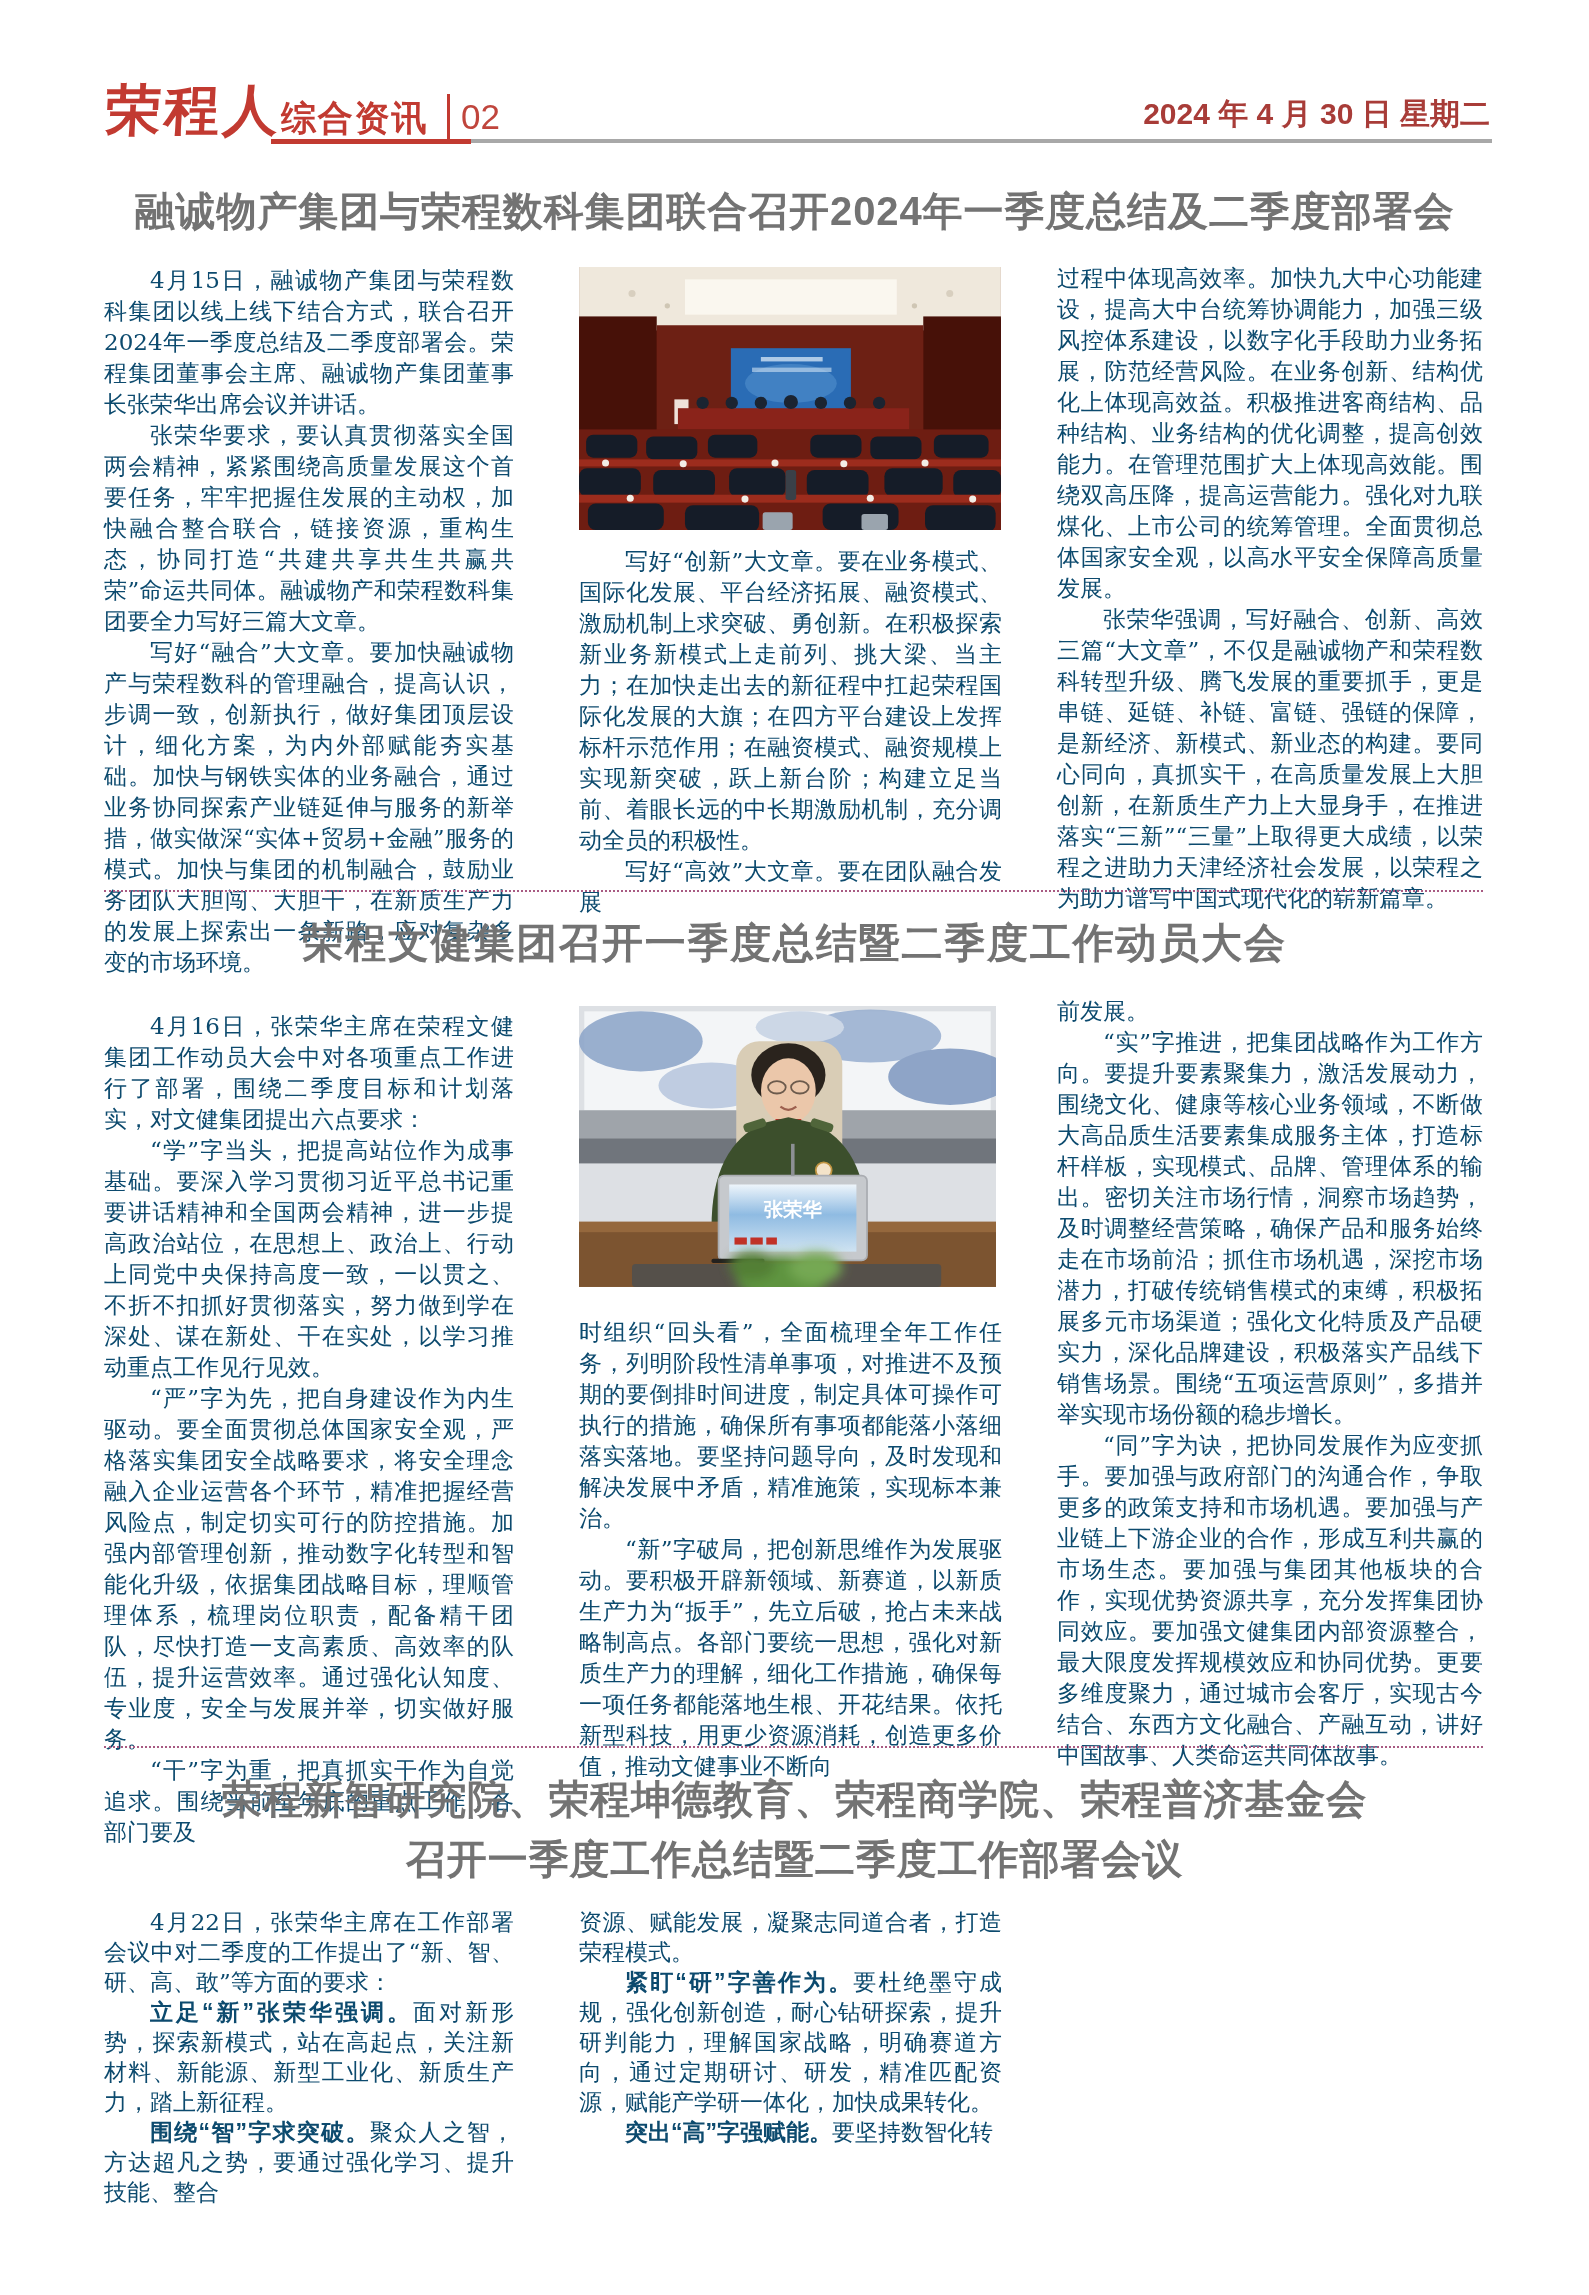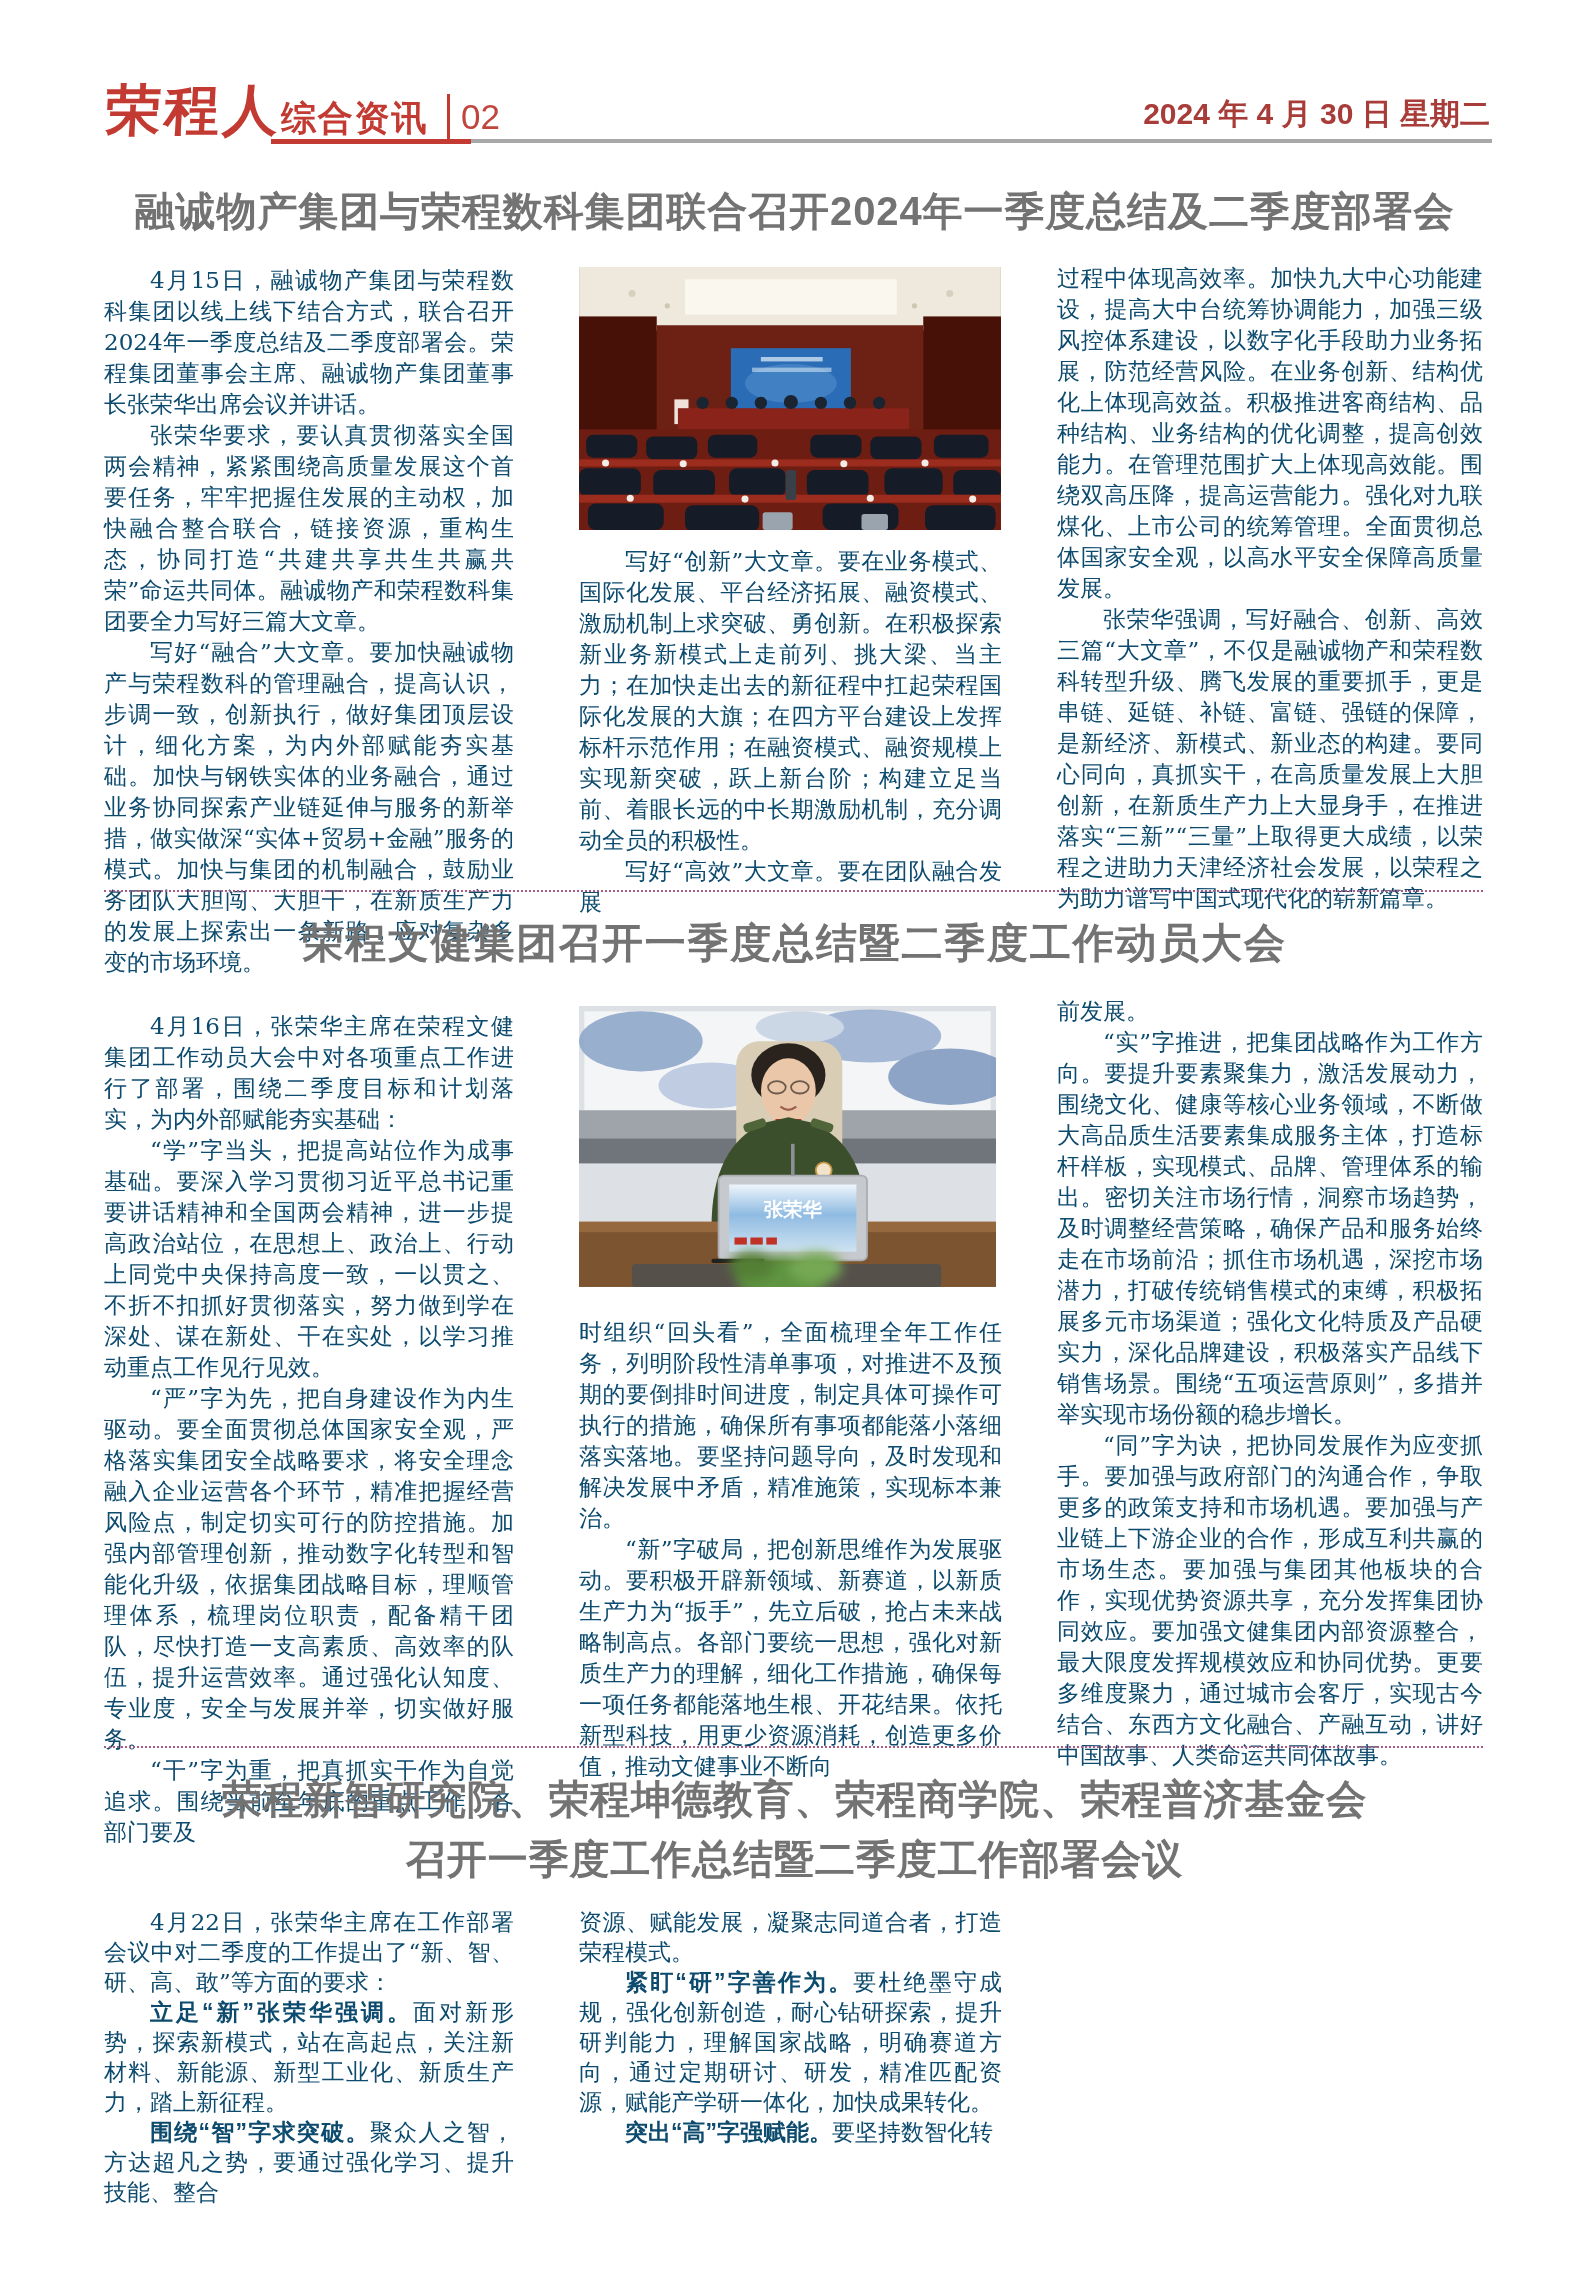--- a/index.html
+++ b/index.html
@@ -184,21 +184,21 @@
     <rect x="60" y="292" width="350" height="26" rx="4" fill="#55504a"></rect>
     <rect x="150" y="286" width="60" height="5" rx="2" fill="#23211e"></rect>
     <g filter="url(#blur1)">
       <ellipse cx="230" cy="308" rx="52" ry="26" fill="#5f9440"></ellipse>
       <ellipse cx="268" cy="296" rx="30" ry="18" fill="#74a852"></ellipse>
       <ellipse cx="196" cy="294" rx="26" ry="16" fill="#527f36"></ellipse>
     </g>
   </svg>
 
   <div class="col c1" style="top:1011px;">
-    <p>4月16日，张荣华主席在荣程文健集团工作动员大会中对各项重点工作进行了部署，围绕二季度目标和计划落实，为内外部赋能夯实基础：</p>
+    <p>4月16日，张荣华主席在荣程文健集团工作动员大会中对各项重点工作进行了部署，围绕二季度目标和计划落实，对文健集团提出六点要求：</p>
     <p>“学”字当头，把提高站位作为成事基础。要深入学习贯彻习近平总书记重要讲话精神和全国两会精神，进一步提高政治站位，在思想上、政治上、行动上同党中央保持高度一致，一以贯之、不折不扣抓好贯彻落实，努力做到学在深处、谋在新处、干在实处，以学习推动重点工作见行见效。</p>
     <p>“严”字为先，把自身建设作为内生驱动。要全面贯彻总体国家安全观，严格落实集团安全战略要求，将安全理念融入企业运营各个环节，精准把握经营风险点，制定切实可行的防控措施。加强内部管理创新，推动数字化转型和智能化升级，依据集团战略目标，理顺管理体系，梳理岗位职责，配备精干团队，尽快打造一支高素质、高效率的队伍，提升运营效率。通过强化认知度、专业度，安全与发展并举，切实做好服务。</p>
     <p>“干”字为重，把真抓实干作为自觉追求。围绕当前至年底的重点工作，各部门要及</p>
   </div>
   <div class="col c2" style="top:1317px;">
     <p class="cont">时组织“回头看”，全面梳理全年工作任务，列明阶段性清单事项，对推进不及预期的要倒排时间进度，制定具体可操作可执行的措施，确保所有事项都能落小落细落实落地。要坚持问题导向，及时发现和解决发展中矛盾，精准施策，实现标本兼治。</p>
     <p>“新”字破局，把创新思维作为发展驱动。要积极开辟新领域、新赛道，以新质生产力为“扳手”，先立后破，抢占未来战略制高点。各部门要统一思想，强化对新质生产力的理解，细化工作措施，确保每一项任务都能落地生根、开花结果。依托新型科技，用更少资源消耗，创造更多价值，推动文健事业不断向</p>
   </div>
   <div class="col c3" style="top:961px;margin-top:35px;">
     <p class="cont">前发展。</p>

